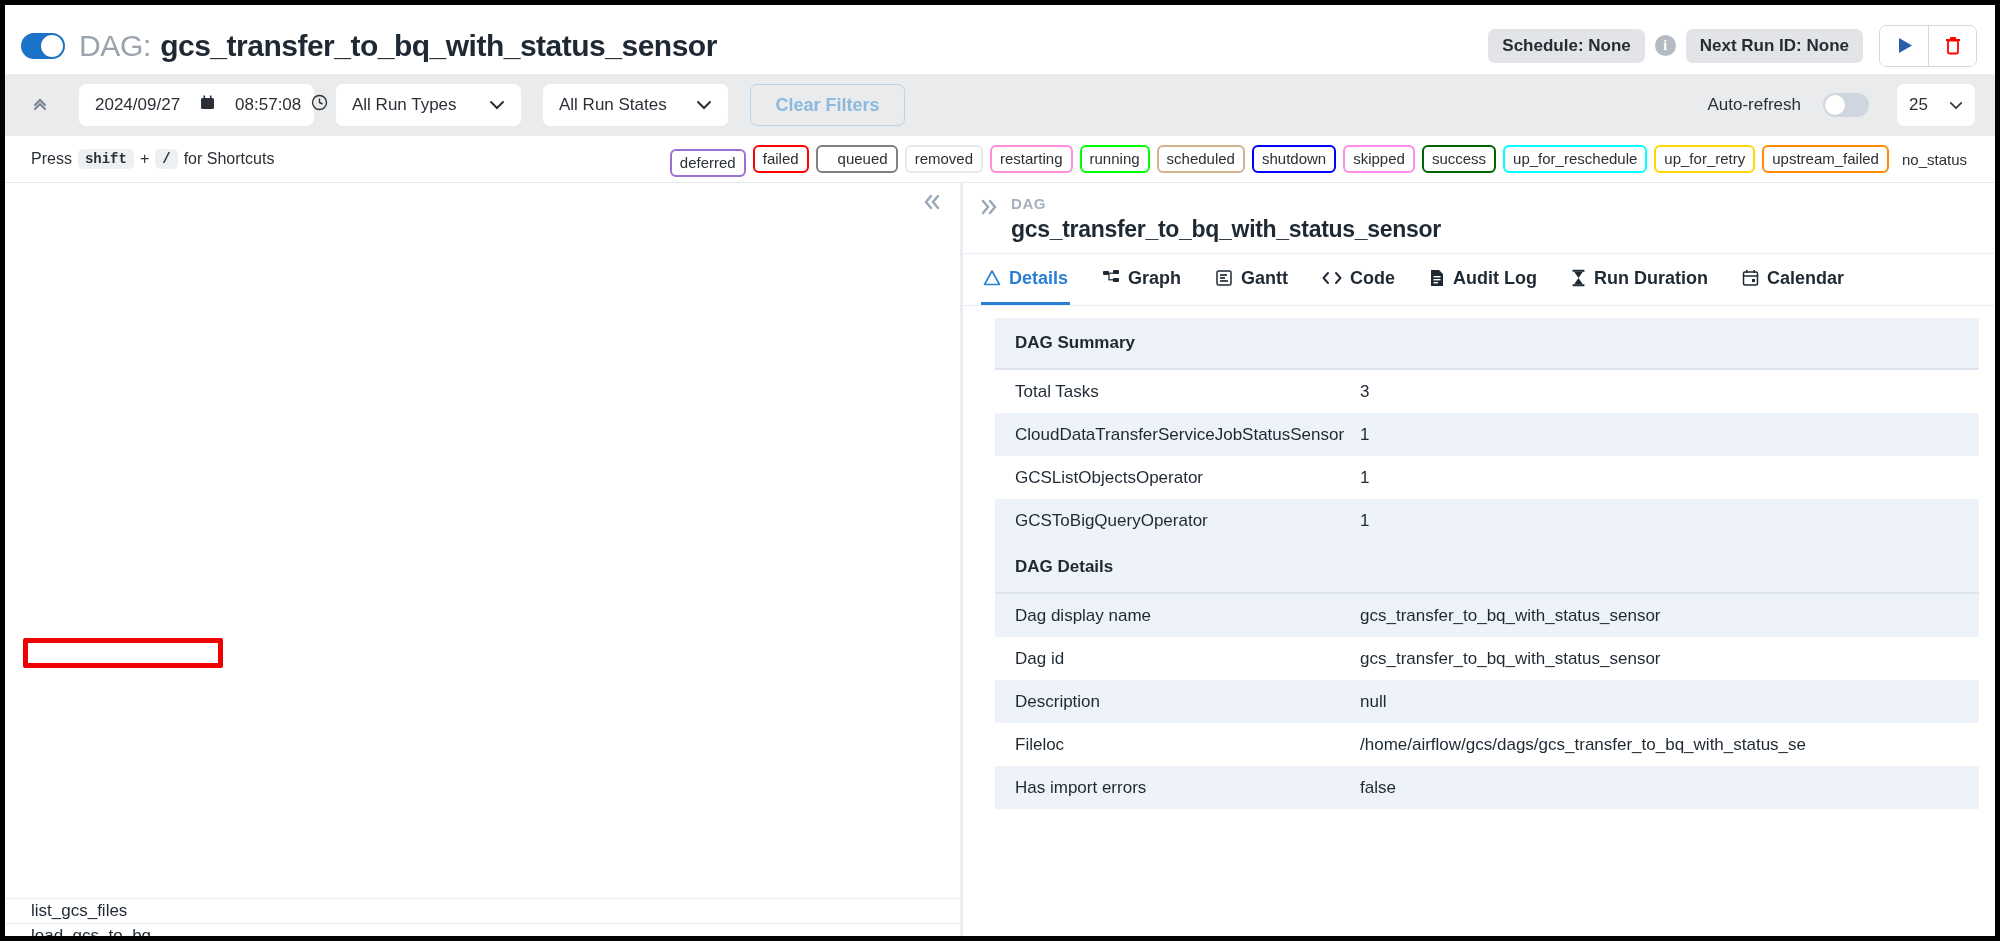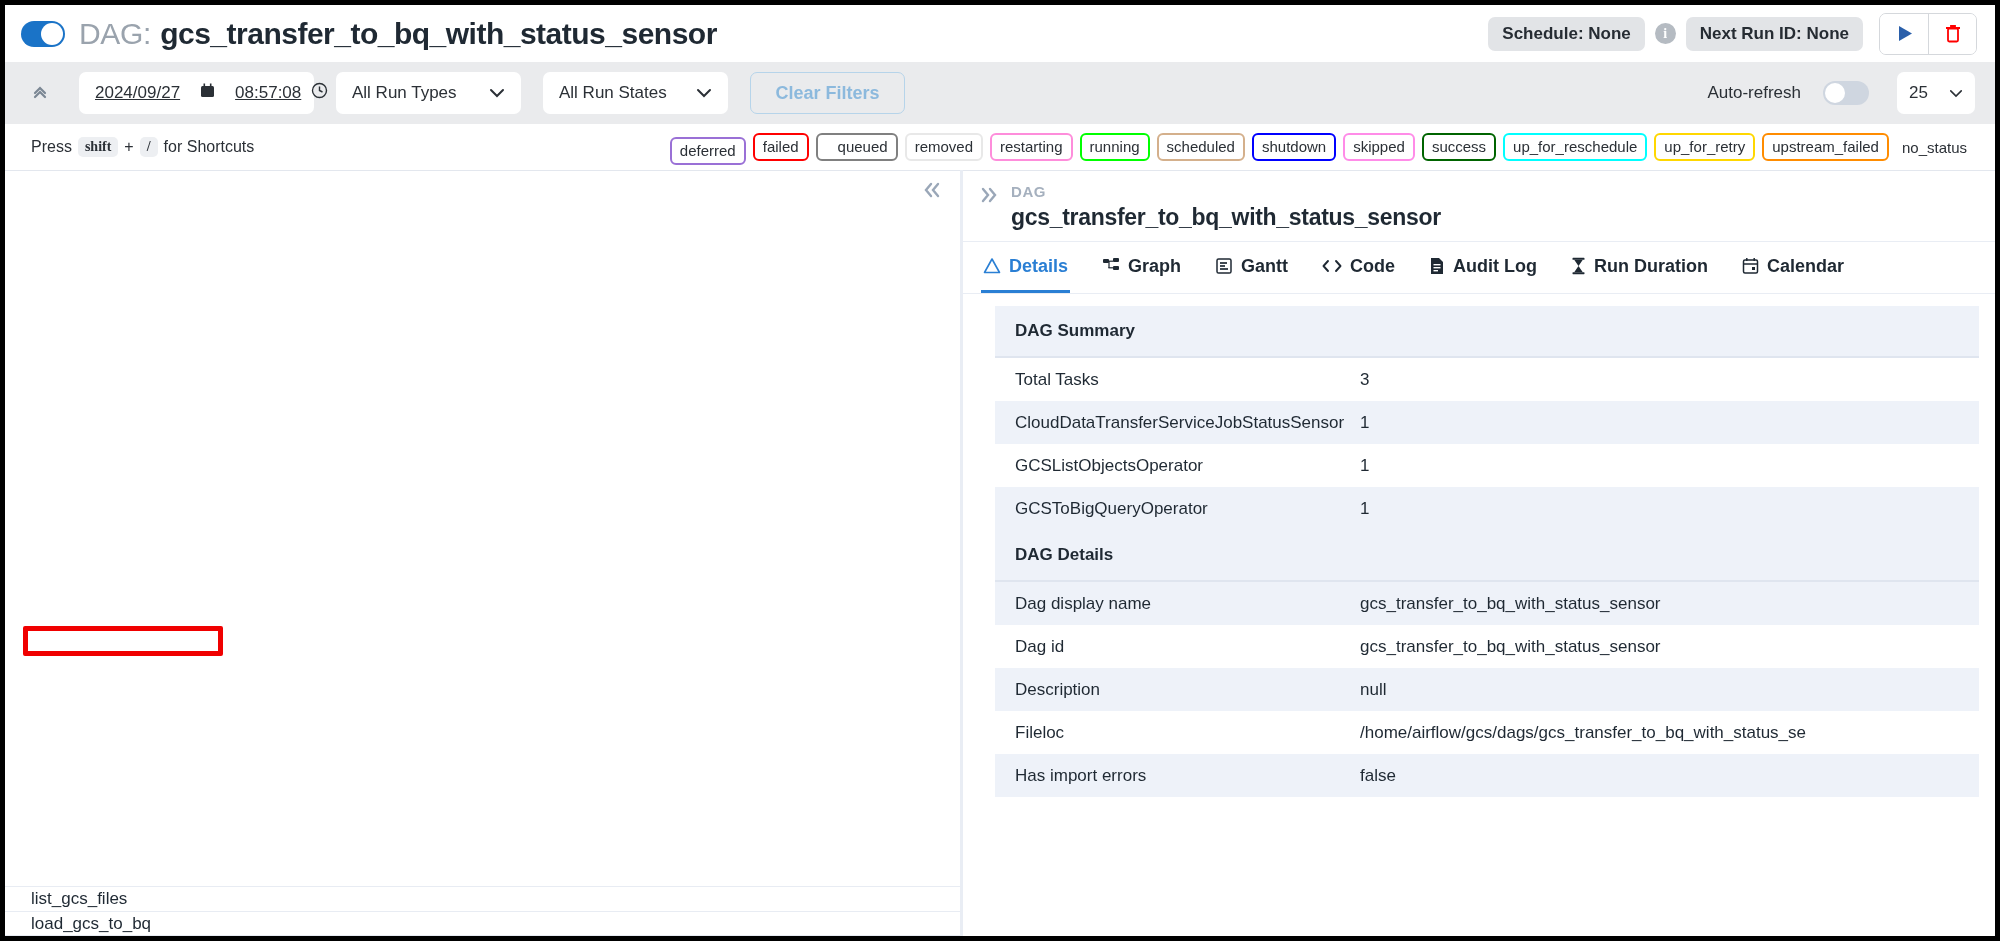--- a/index.html
+++ b/index.html
@@ -18,20 +18,21 @@
   }
 
   
   .topbar {
     height: 57px;
     display: flex;
     align-items: center;
     padding: 0 18px 0 16px;
     background: #fff;
     gap: 14px;
+    margin-top: 12px;
   }
   .toggle-switch {
     width: 44px; height: 26px;
     border-radius: 13px;
     background: #1a73c7;
     position: relative;
     flex: none;
     cursor: pointer;
   }
   .toggle-switch::after {
@@ -189,21 +190,21 @@
     align-items: center;
     padding: 0 22px 0 26px;
     background: #fff;
     gap: 7px;
   }
   .shortcut-text { font-size: 16px; color: #2b3036; display: flex; align-items: center; gap: 6px; }
   .kbd {
     background: #edeff2;
     border-radius: 5px;
     padding: 2px 7px;
-    font-family: Liberation Serif, serif;
+    font-family: Liberation Mono, monospace;
     font-size: 14px;
     font-weight: 700;
     color: #2b3036;
   }
   .legend-chip {
     border: 2px solid;
     border-radius: 6px;
     padding: 2px 8px;
     font-size: 15px;
     color: #2b3036;
@@ -371,21 +372,21 @@
   </div>
 
   <div class="filterbar">
     <div class="collapse-up">
       <svg width="18" height="18" viewBox="0 0 18 18" fill="none" stroke="#7b8794" stroke-width="2.2" stroke-linecap="round">
         <polyline points="4,10 9,5 14,10"></polyline>
           <polyline points="4,14 9,9 14,14"></polyline>
       </svg>
     </div>
     <div class="field date">
-      <span style="display:flex;align-items:flex-start;gap:20px;text-decoration:underline;">
+      <span style="display:flex;align-items:flex-start;gap:20px;">
         <span>2024/09/27</span>
         <span>
           <svg width="15" height="15" viewBox="0 0 15 15" fill="#2b3036">
               <rect x="1" y="3" width="13" height="11" rx="1.5"></rect>
               <rect x="3.5" y="0.5" width="1.6" height="3"></rect>
               <rect x="9.9" y="0.5" width="1.6" height="3"></rect>
             </svg>
         </span>
         <span>08:57:08</span>
       </span>

